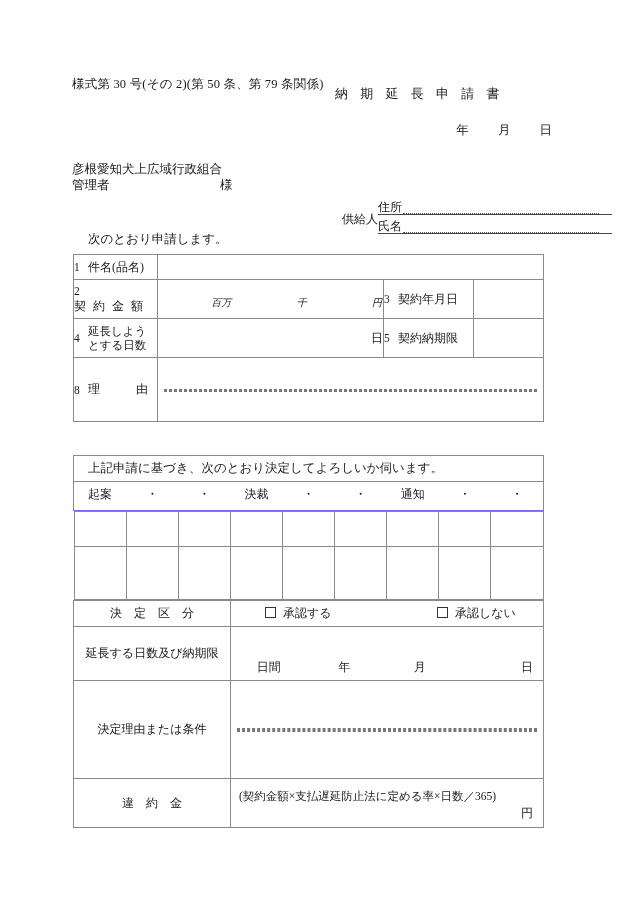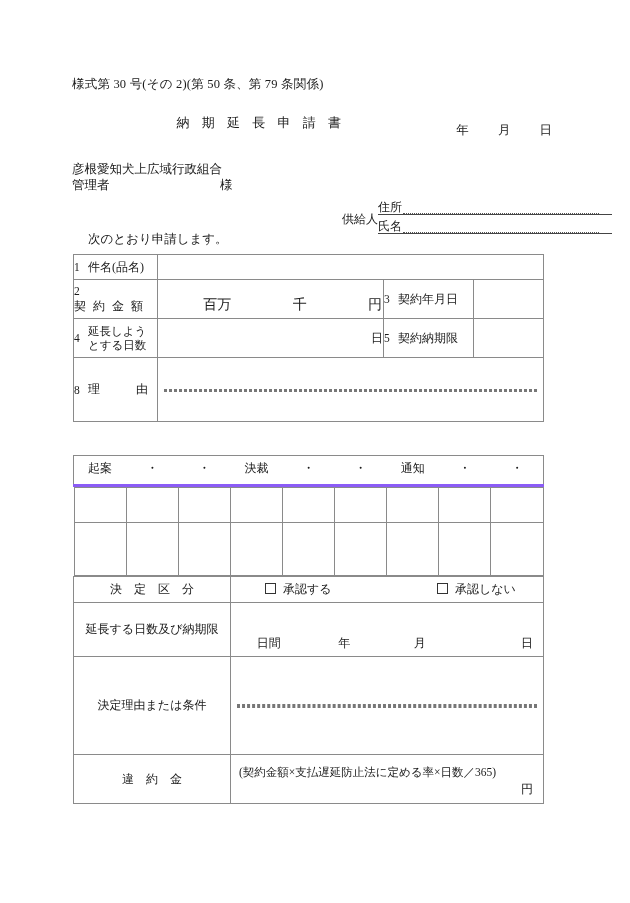--- a/index.html
+++ b/index.html
@@ -6,21 +6,21 @@
   body{
     width:630px;height:903px;
     font-family:"Liberation Serif","DejaVu Serif",serif;
     color:#1a1a1a;
     -webkit-font-smoothing:antialiased;
   }
   .page{position:relative;width:630px;height:903px;box-sizing:border-box;}
 
   
   .form-code{position:absolute;left:72px;top:76px;font-size:12.5px;letter-spacing:.2px;white-space:nowrap;}
-  .doc-title{position:absolute;left:0;top:114px;width:504px;text-align:center;font-size:13px;padding-left:18px;box-sizing:border-box;}
+  .doc-title{position:absolute;left:0;top:85px;width:504px;text-align:right;font-size:13px;padding-left:18px;box-sizing:border-box;}
   .doc-title span{letter-spacing:4.5px;}
   .date-line{position:absolute;right:78px;top:122px;font-size:12.5px;}
   .date-line span{display:inline-block;}
   .date-y{margin-right:26px;}
   .date-m{margin-right:26px;}
   .org-name{position:absolute;left:72px;top:161px;font-size:12.5px;}
   .admin-row{position:absolute;left:72px;top:177px;font-size:12.5px;width:300px;}
   .admin-row .sama{position:absolute;left:148px;top:0;}
 
   
@@ -46,21 +46,21 @@
   .sp3{letter-spacing:2px;}
   .lbl-inline{display:inline-block;vertical-align:middle;}
   .two-line{display:inline-block;vertical-align:middle;line-height:1.22;font-size:11.5px;}
 
   
   .money{position:relative;height:100%;width:100%;}
   .money-cells{display:flex;height:100%;width:100%;}
   .mc{flex:1 1 0;border-right:1px solid #9a9a9a;position:relative;}
   .mc:last-child{border-right:none;}
   .mc.unit{border-right:1px solid #9a9a9a;}
-  .mc .u{position:absolute;right:1px;top:-1px;font-size:14px;line-height:1;white-space:nowrap;}
+  .mc .u{position:absolute;right:1px;top:-1px;font-size:10px;line-height:1;white-space:nowrap;font-style:italic;}
 
   .rt{text-align:right;padding-right:4px;}
   .ctr{text-align:center;}
 
   
   .dots{height:100%;width:100%;box-sizing:border-box;padding:5px 6px 4px 6px;display:flex;flex-direction:column;justify-content:space-around;}
   .dots .dl{border-bottom:1px dashed #777;height:0;}
 
   .sentence{padding:4px 0 4px 14px;font-size:12.5px;}
   .stage-row{padding:4px 0;font-size:12px;position:relative;height:20px;}
@@ -207,23 +207,28 @@
       </tr>
     </tbody>
   </table>
 
   <table class="tbl t2">
     <colgroup>
         <col style="width:157px">
         <col style="width:313px">
       </colgroup>
     <tbody>
-
-      <tr>
-        <td colspan="2" style="border-bottom:3px solid #8b5cf6">
+      <tr>
+        <td colspan="2">
+          <div class="sentence">上記申請に基づき、次のとおり決定してよろしいか伺います。</div>
+        </td>
+      </tr>
+
+      <tr>
+        <td colspan="2" style="border-bottom:1px solid #8b5cf6">
           <div class="stage-row">
             <div class="stage-flex">
               <div class="c">起案</div>
               <div class="c">・</div>
               <div class="c">・</div>
               <div class="c">決裁</div>
               <div class="c">・</div>
               <div class="c">・</div>
               <div class="c">通知</div>
               <div class="c">・</div>

